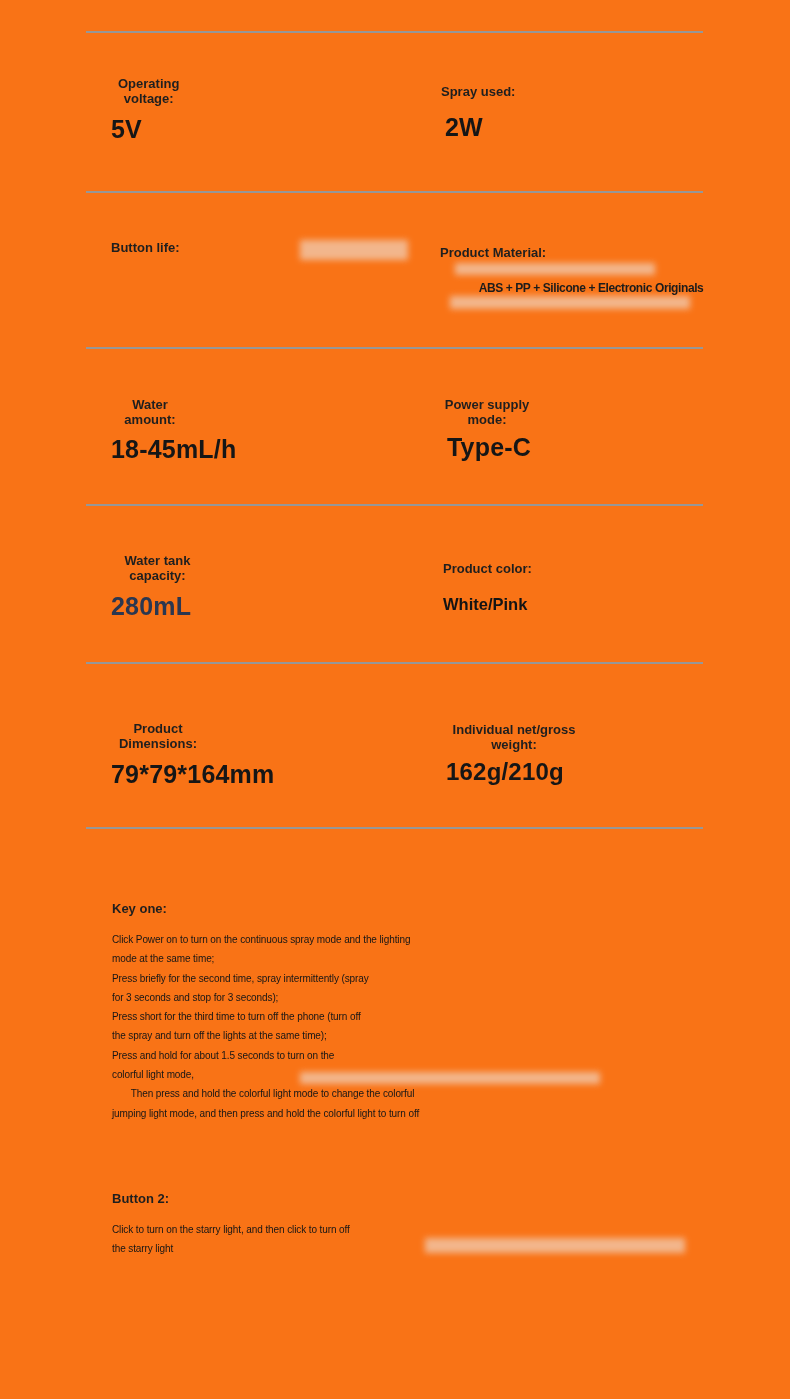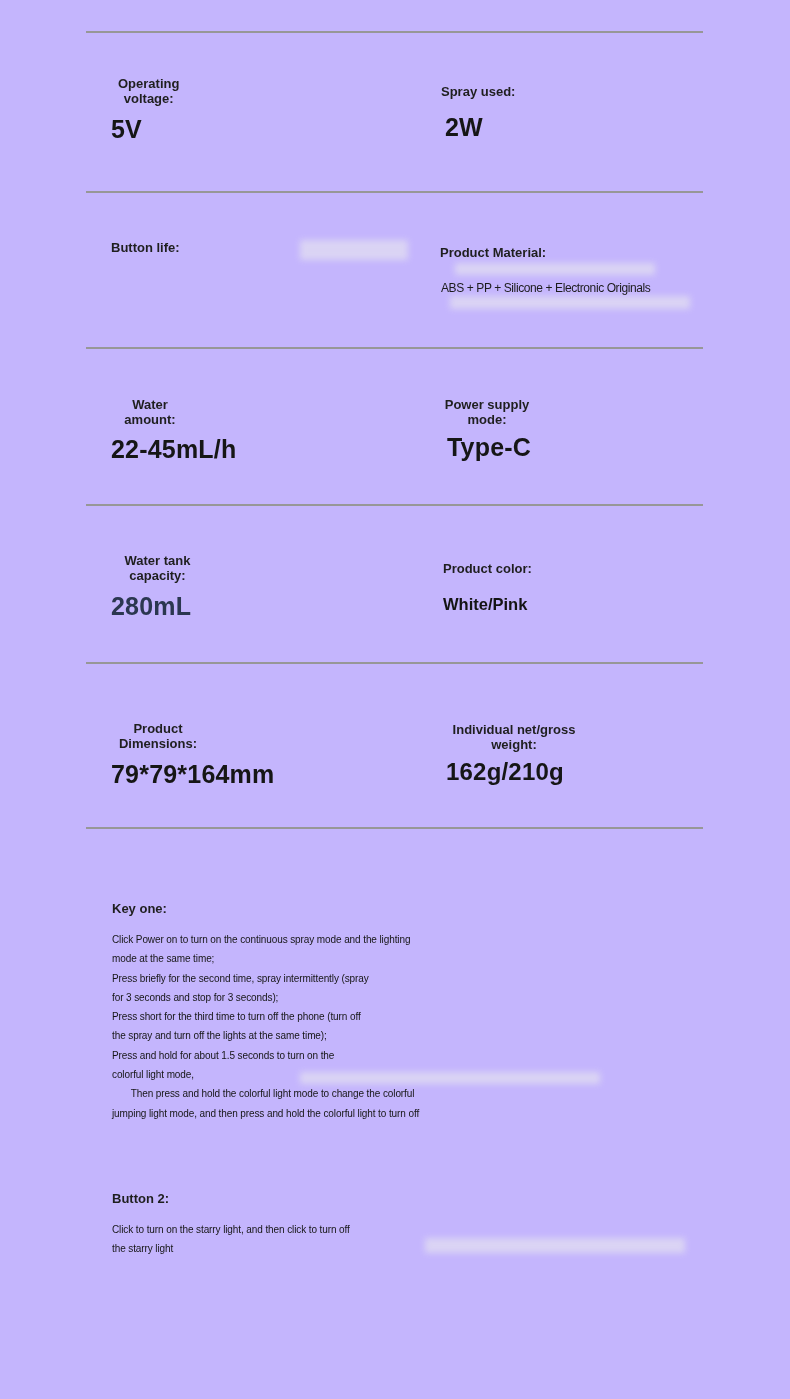--- a/index.html
+++ b/index.html
@@ -4,21 +4,21 @@
 <style>
   html, body {
     margin: 0;
     padding: 0;
     background: #ffffff;
   }
   .sheet {
     position: relative;
     width: 790px;
     height: 1399px;
-    background: #c4b5fd;
+    background: #f97316;
     font-family: "Liberation Sans", "DejaVu Sans", sans-serif;
     color: #1c1c1c;
     overflow: hidden;
   }
   .abs { position: absolute; }
   .divider {
     position: absolute;
     left: 86px;
     width: 617px;
     height: 2px;
@@ -47,24 +47,25 @@
   .para {
     font-size: 13.5px;
     line-height: 15px;
     font-weight: 700;
     color: #1c1c1c;
     white-space: pre-line;
   }
   .small-value {
     font-size: 12px;
     line-height: 15px;
-    font-weight: 400;
+    font-weight: 700;
     letter-spacing: -0.4px;
     color: #1c1c1c;
     white-space: pre-line;
+    text-align: center;
   }
   .mid-value {
     font-size: 16.5px;
     line-height: 20px;
     font-weight: 700;
     color: #141414;
   }
   .key-text {
     font-size: 10px;
     line-height: 19.3px;
@@ -108,21 +109,21 @@
   <div class="abs big-value" style="left:445px; top:112px">2W</div>
 
   <div class="abs label" style="left:111px; top:240px">Button life:</div>
   <div class="abs label" style="left:440px; top:245px">Product Material:</div>
   <div class="abs small-value" style="left:441px; top:281px; width:300px">ABS + PP + Silicone + Electronic Originals</div>
 
   <div class="abs" style="left:110px; top:397px; width:80px; text-align:center">
     <span class="label centered">Water
 amount:</span>
   </div>
-  <div class="abs big-value" style="left:111px; top:434px">22-45mL/h</div>
+  <div class="abs big-value" style="left:111px; top:434px">18-45mL/h</div>
   <div class="abs" style="left:443px; top:397px; width:88px; text-align:center">
     <span class="label centered">Power supply
 mode:</span>
   </div>
   <div class="abs big-value" style="left:447px; top:432px">Type-C</div>
 
   <div class="abs" style="left:110px; top:553px; width:95px; text-align:center">
     <span class="label centered">Water tank
 capacity:</span>
   </div>

